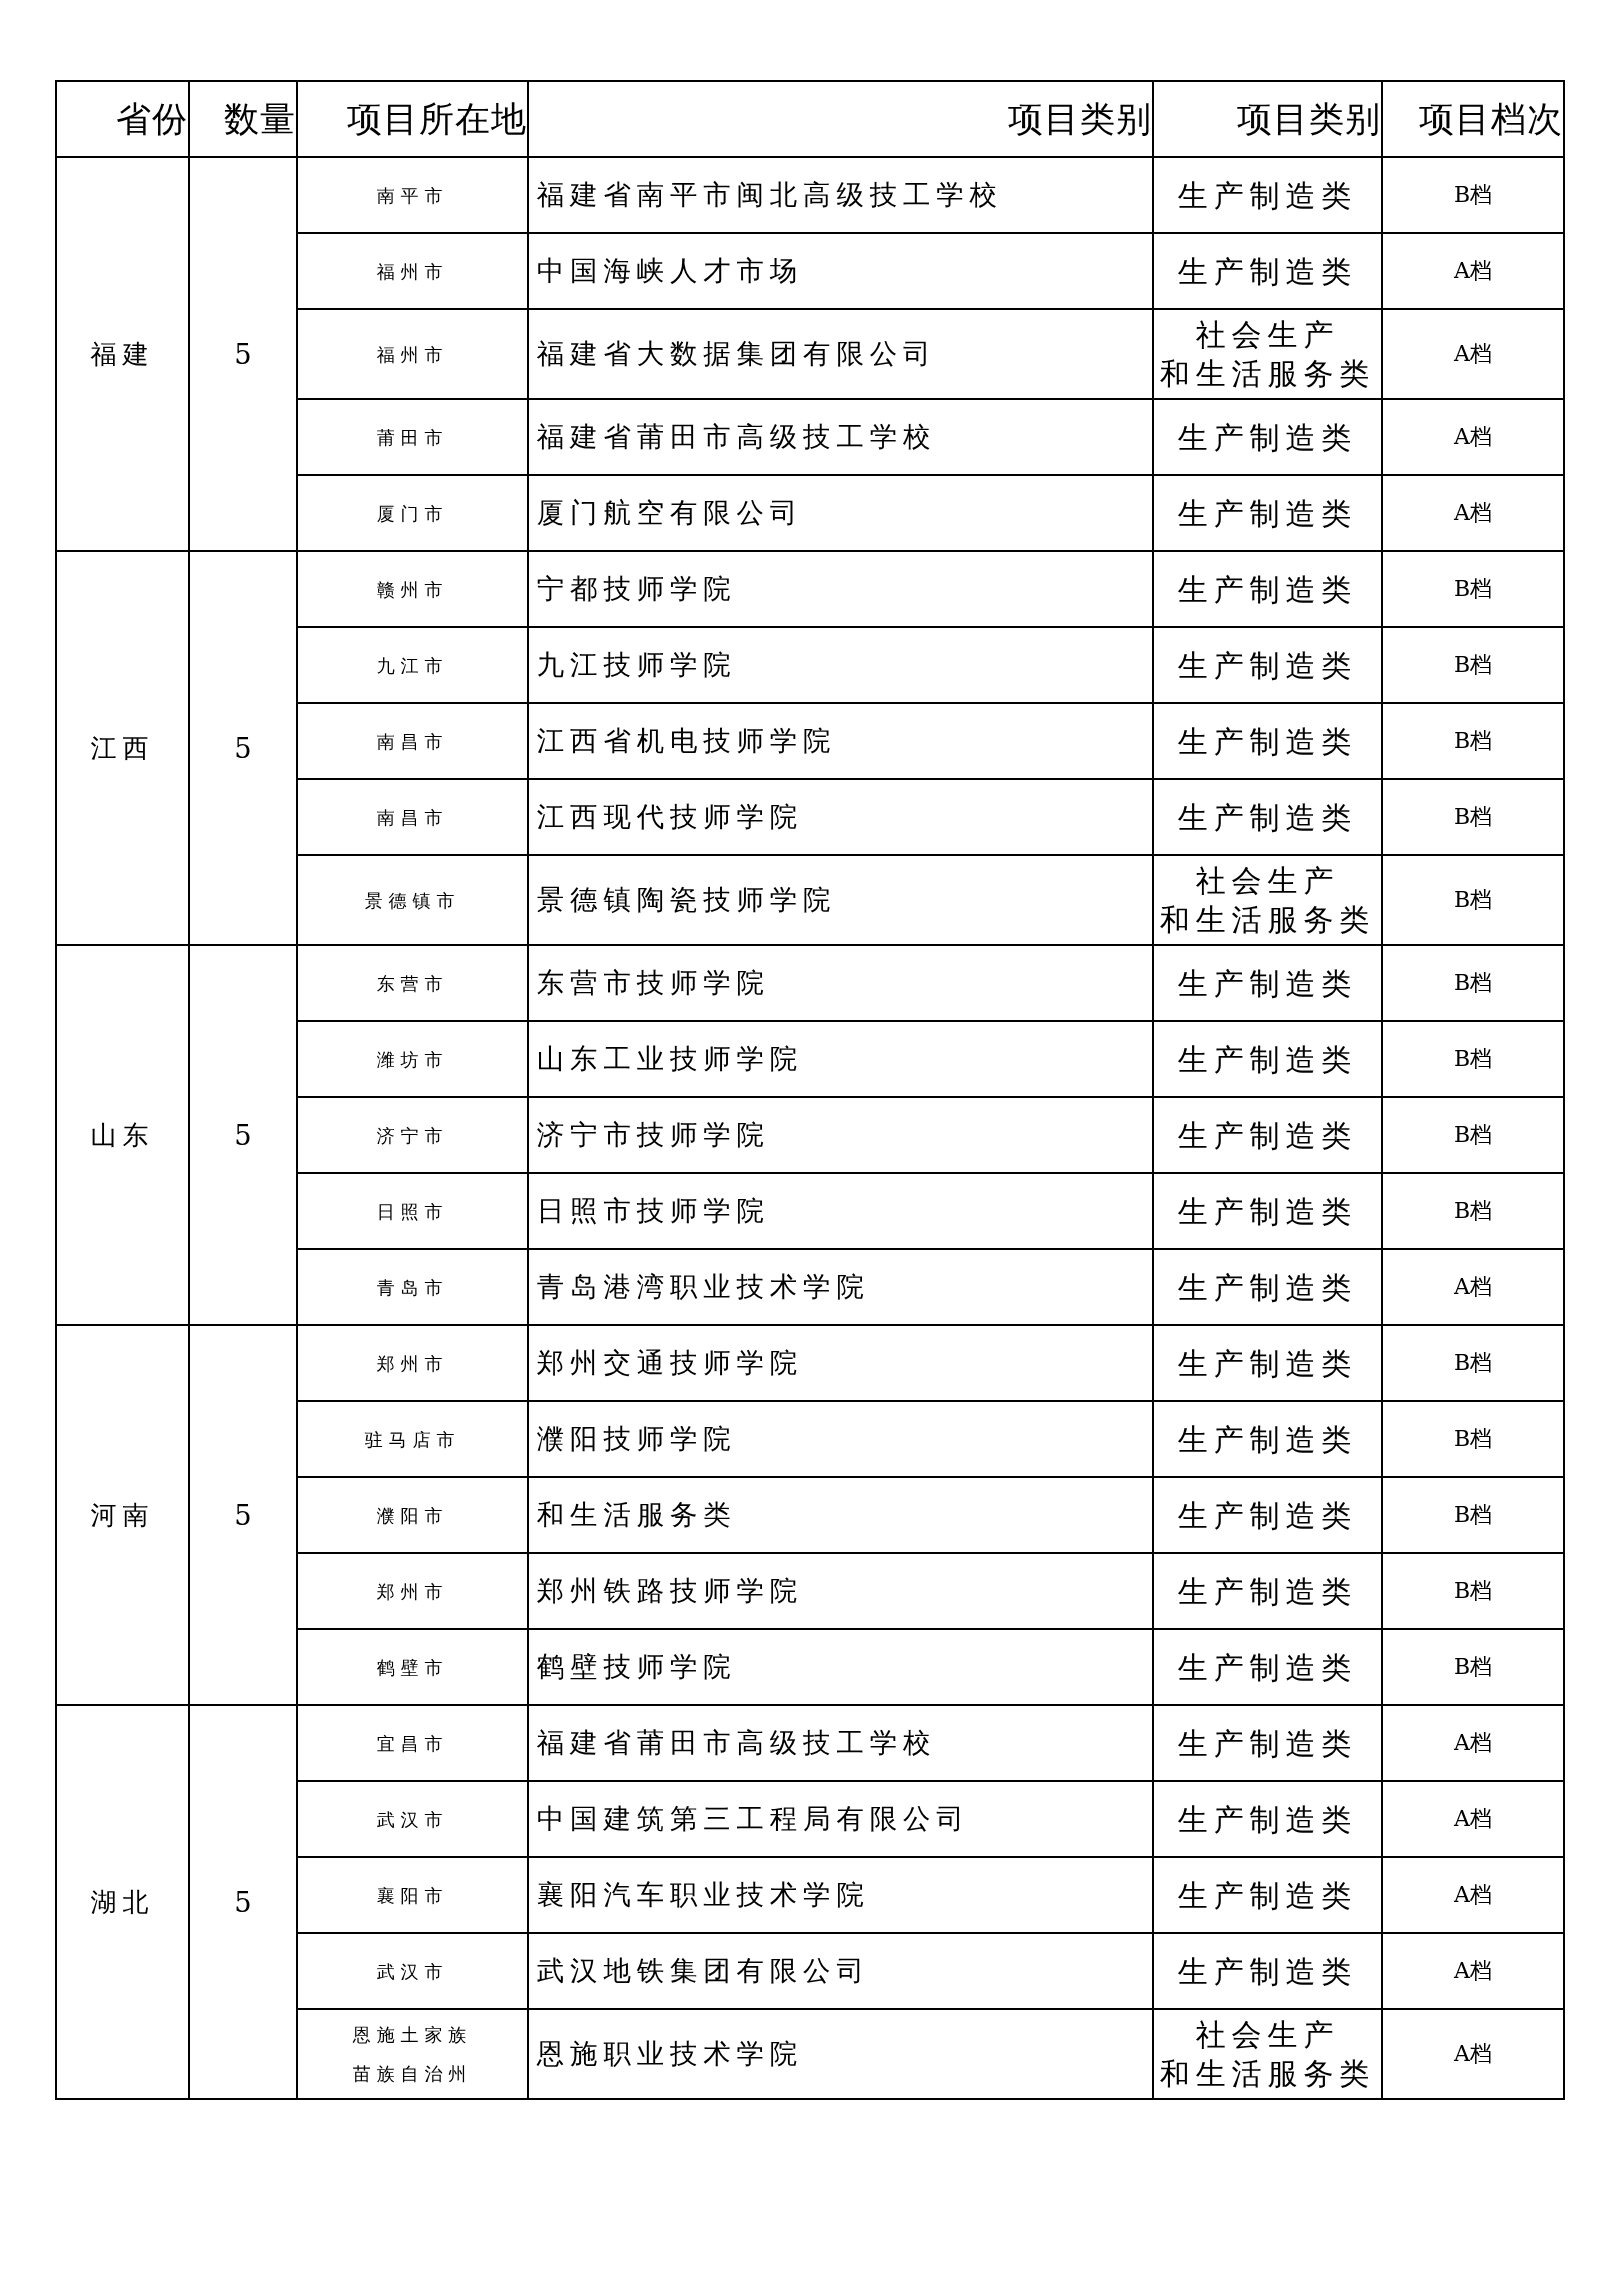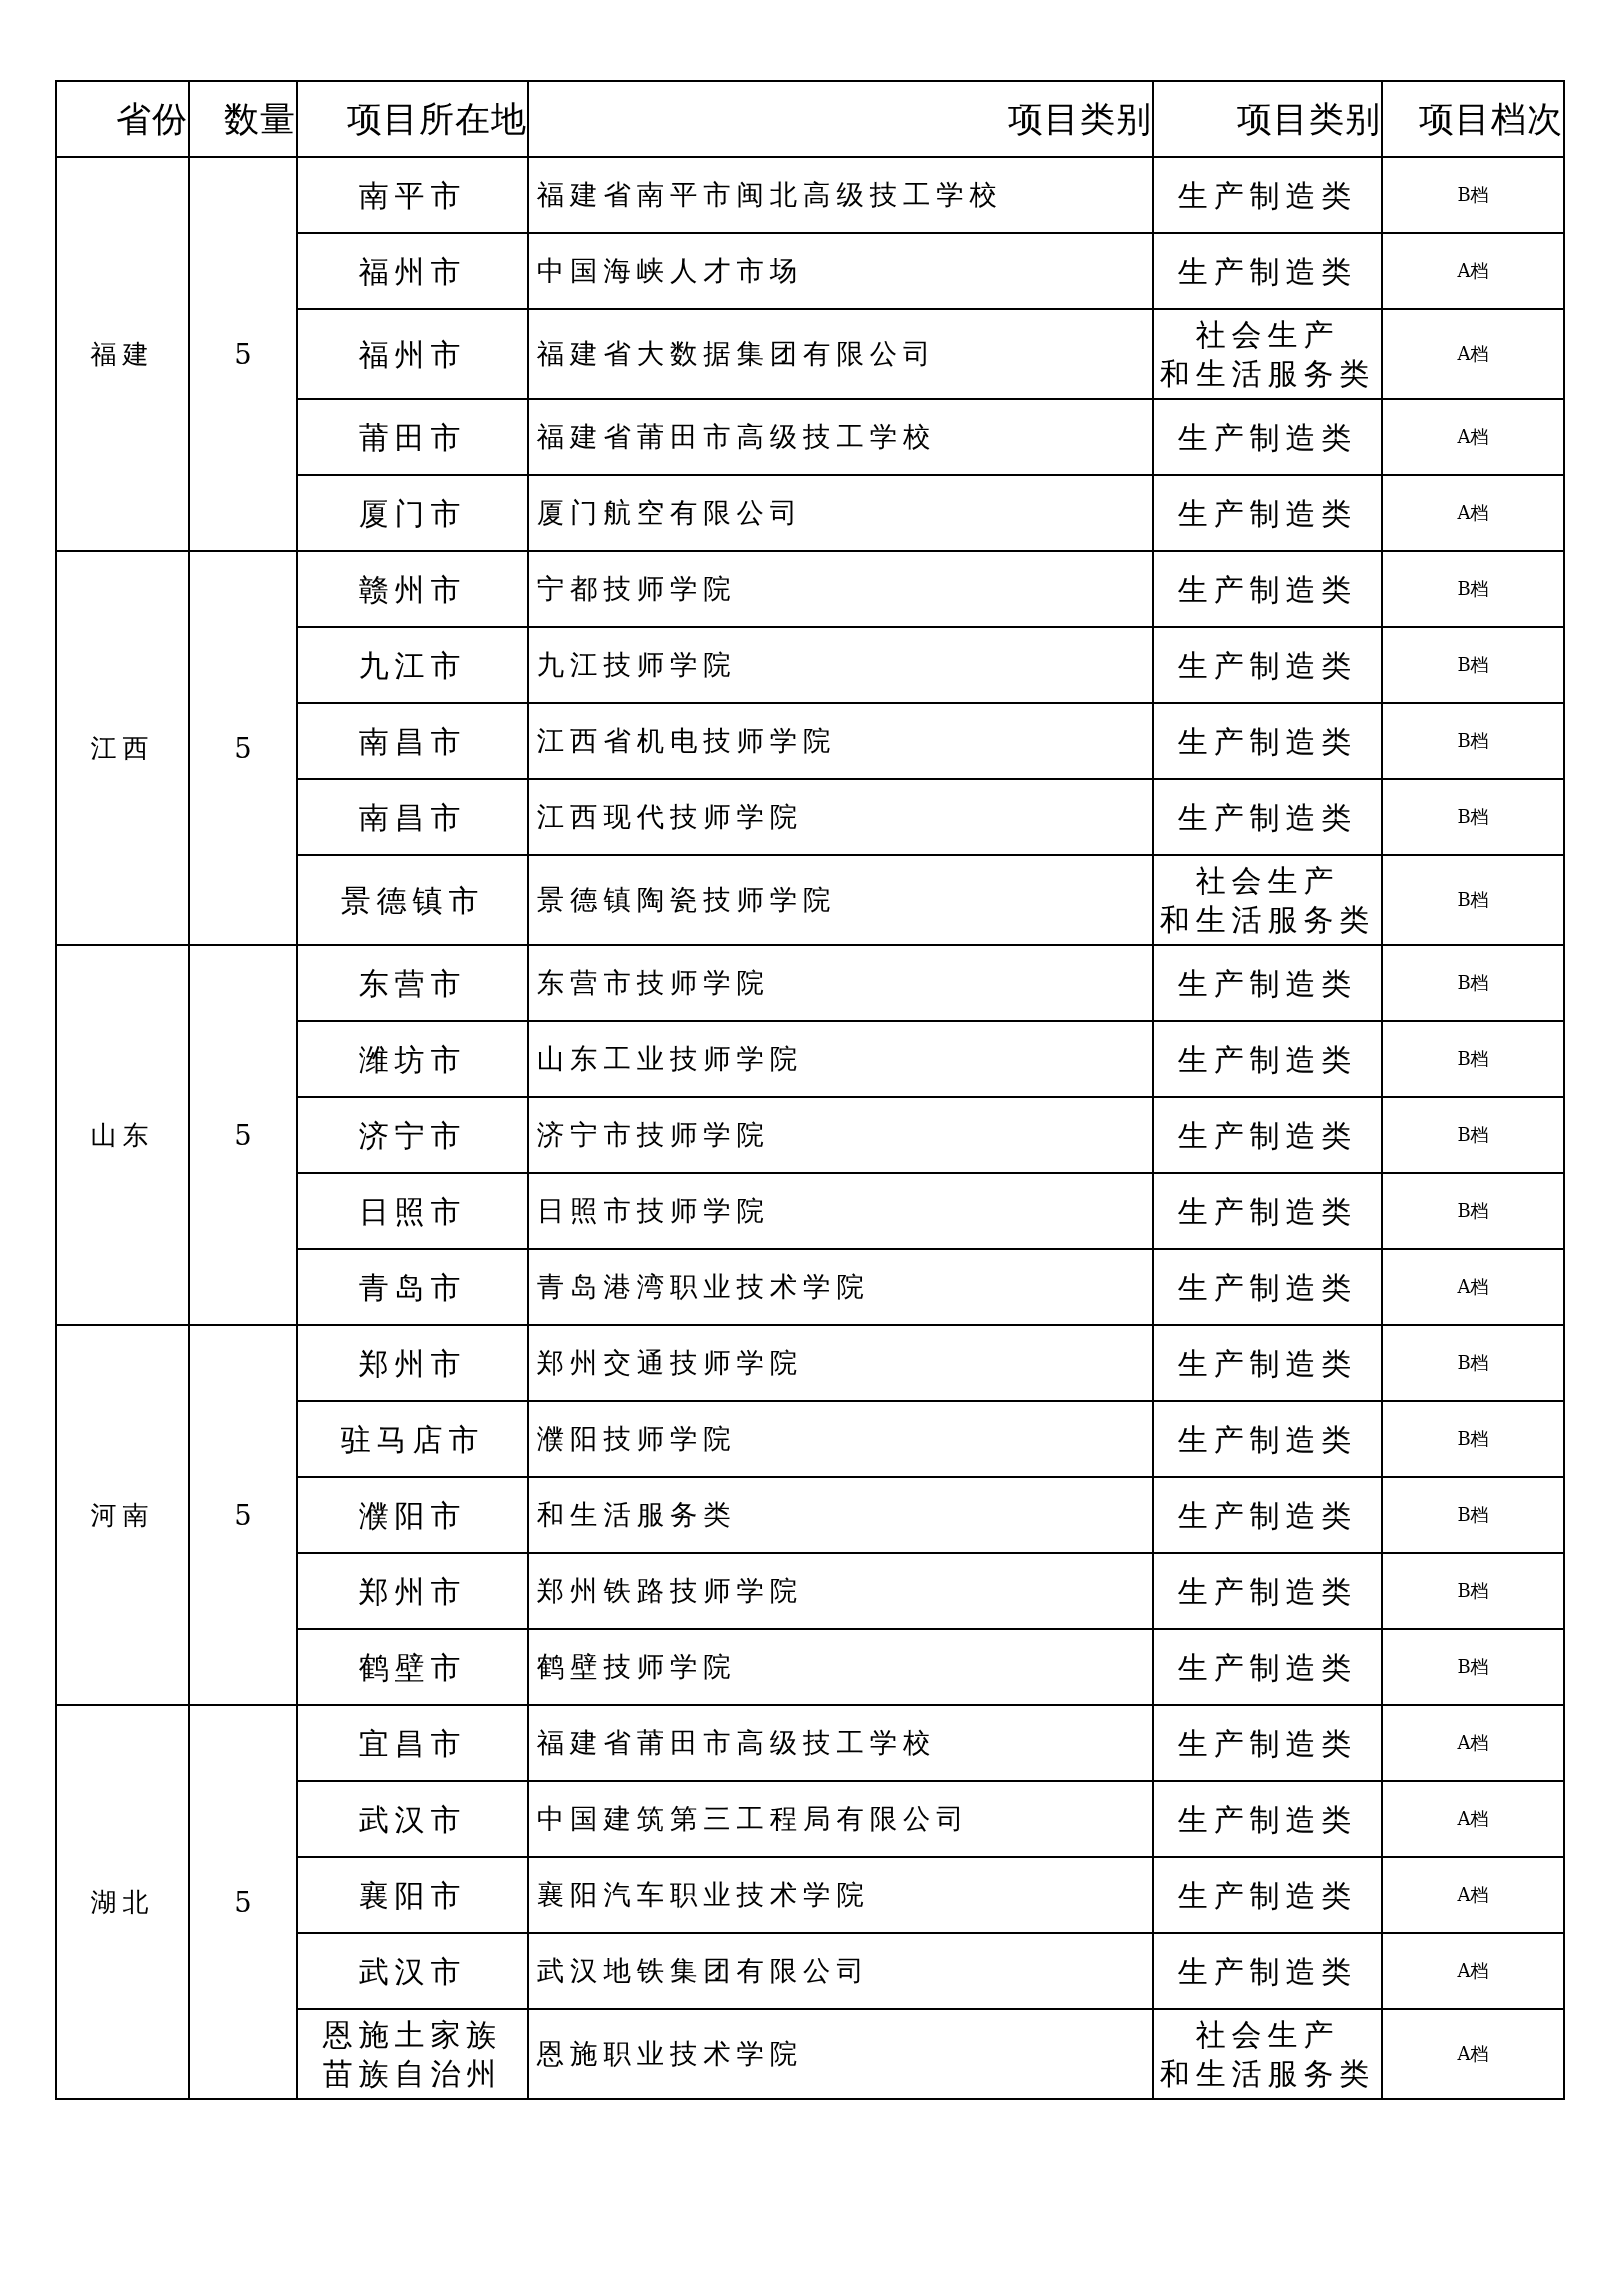--- a/index.html
+++ b/index.html
@@ -12,24 +12,24 @@
   table.grid col.c4 { width: 625px; }
   table.grid col.c5 { width: 229px; }
   table.grid col.c6 { width: 182px; }
   table.grid th, table.grid td { border: 2px solid #000; padding: 0; vertical-align: middle; }
   table.grid th { height: 74px; font-family: "DejaVu Sans", "Liberation Sans", sans-serif; font-weight: normal; font-size: 35px; letter-spacing: 1px; text-align: right; }
   table.grid tbody tr { height: 76px; }
   table.grid tbody tr.tall { height: 90px; }
   table.grid tbody tr.group-start td { border-top: 2.9px solid #000; }
   td.prov { text-align: center; font-size: 26px; letter-spacing: 5.9px; }
   td.count { text-align: center; font-size: 27.4px; }
-  td.loc { text-align: center; font-size: 30px; letter-spacing: 5.9px; line-height: 39px; }
+  td.loc { text-align: center; font-size: 18px; letter-spacing: 5.9px; line-height: 39px; }
   td.unit { text-align: left; padding-left: 7.8px !important; font-size: 27.4px; letter-spacing: 5.9px; margin-left: 28px; }
   td.cat { text-align: center; font-size: 30px; letter-spacing: 5.9px; line-height: 39px; }
-  td.tier { text-align: center; font-size: 18px; }
+  td.tier { text-align: center; font-size: 22px; }
   .line { display: block; }
 </style>
 </head>
 <body>
 
 <div class="page">
   <table class="grid">
     <colgroup>
       <col class="c1">
         <col class="c2">

